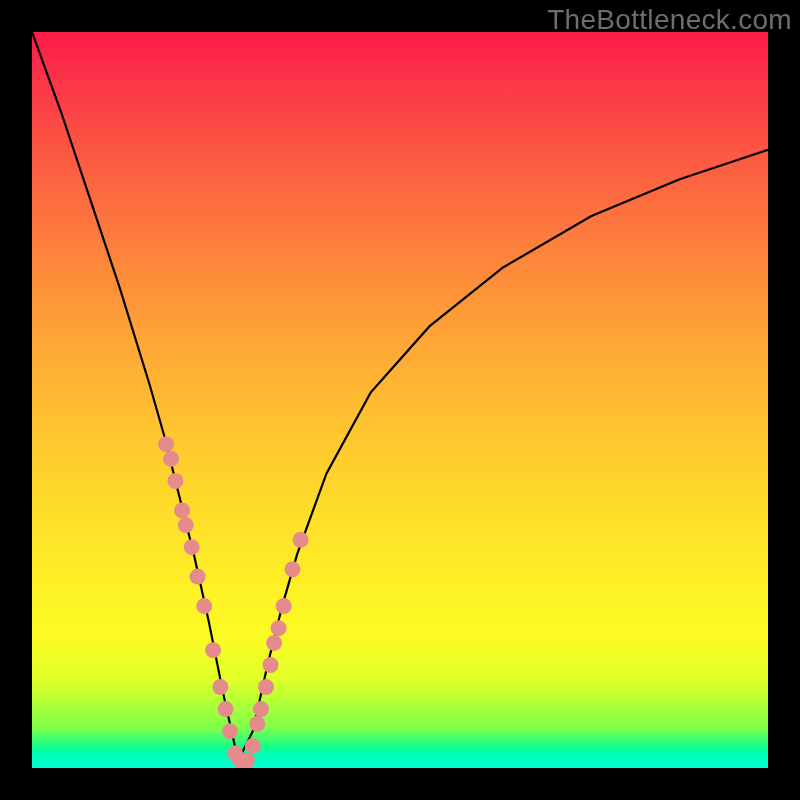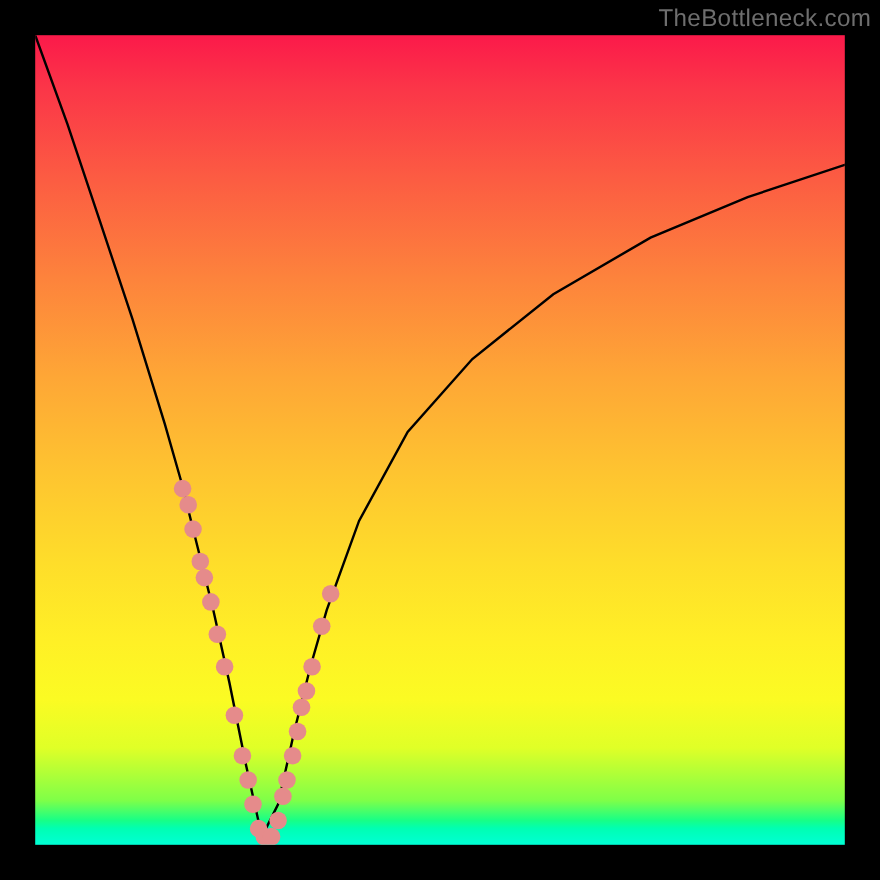--- a/index.html
+++ b/index.html
@@ -40,21 +40,21 @@
       #17ff87 97%,
       #00ffb3 98%,
       #00ffd5 100%
     );
   }
   .watermark {
     position: absolute;
     top: 4px;
     right: 8px;
     color: #6e6e6e;
-    font-size: 22px;
+    font-size: 28px;
     font-weight: 400;
     letter-spacing: 0.3px;
     white-space: nowrap;
   }
   svg.curves {
     position: absolute;
     top: 0;
     left: 0;
     width: 736px;
     height: 736px;

